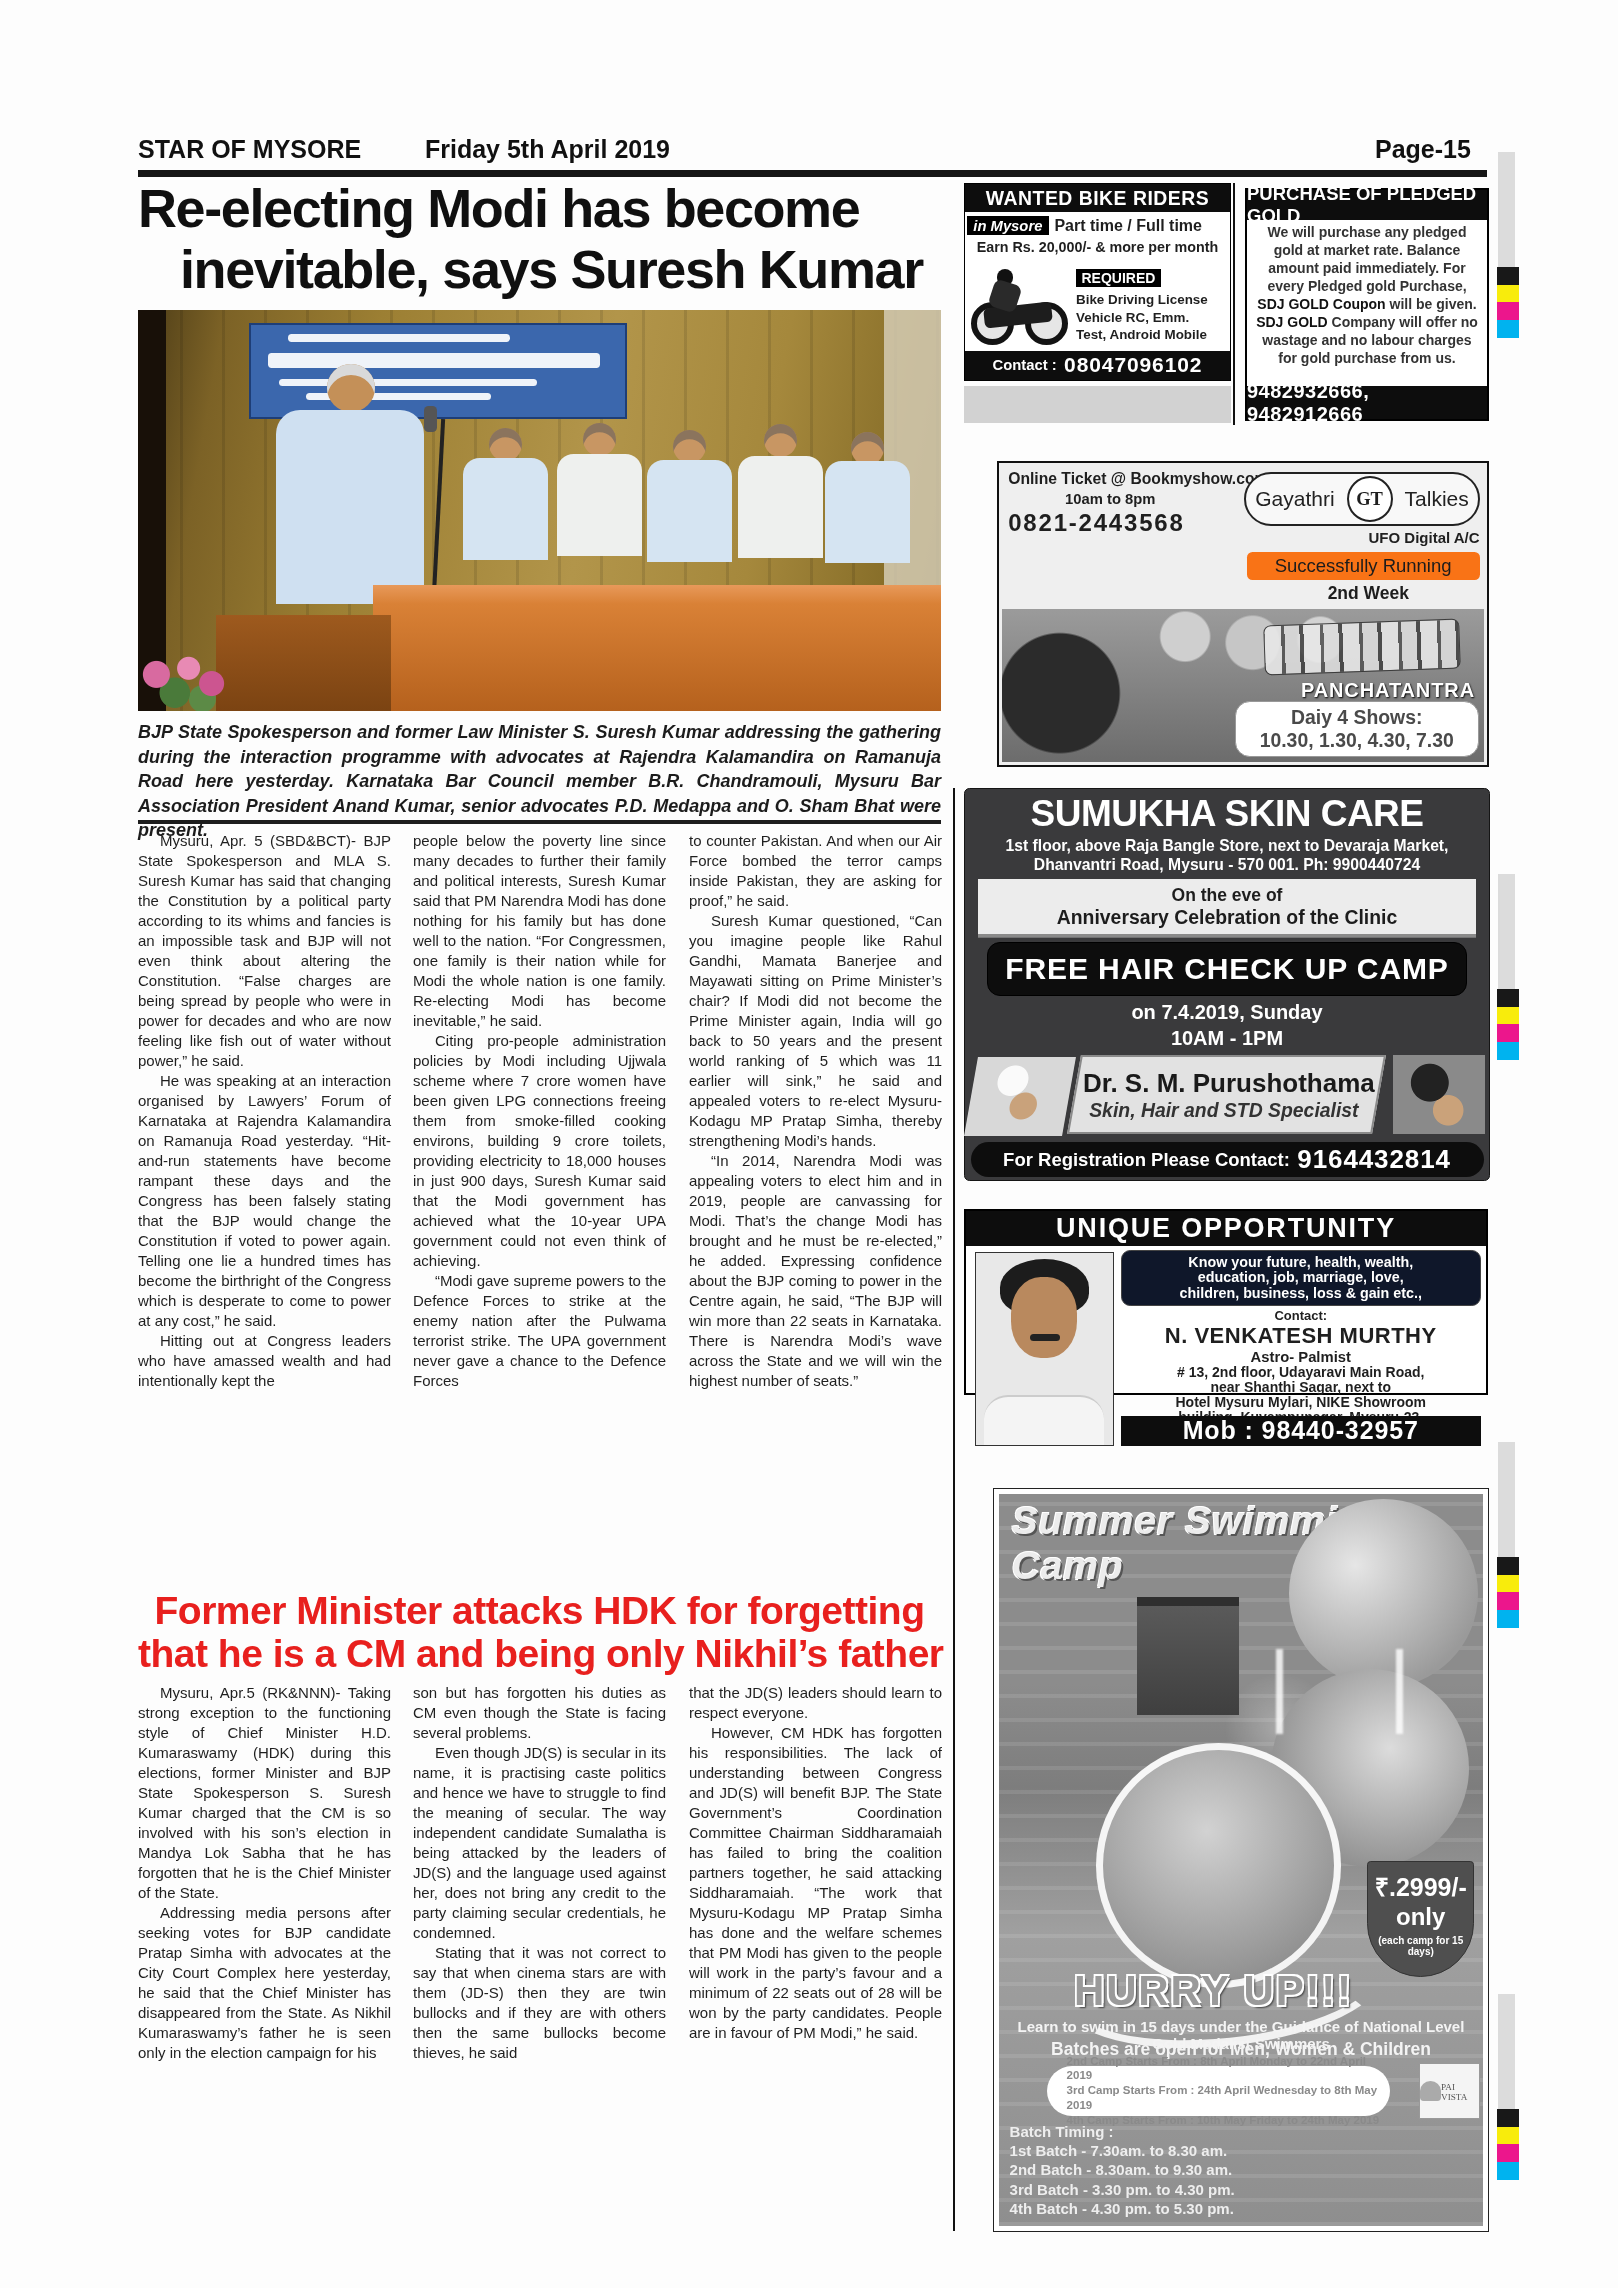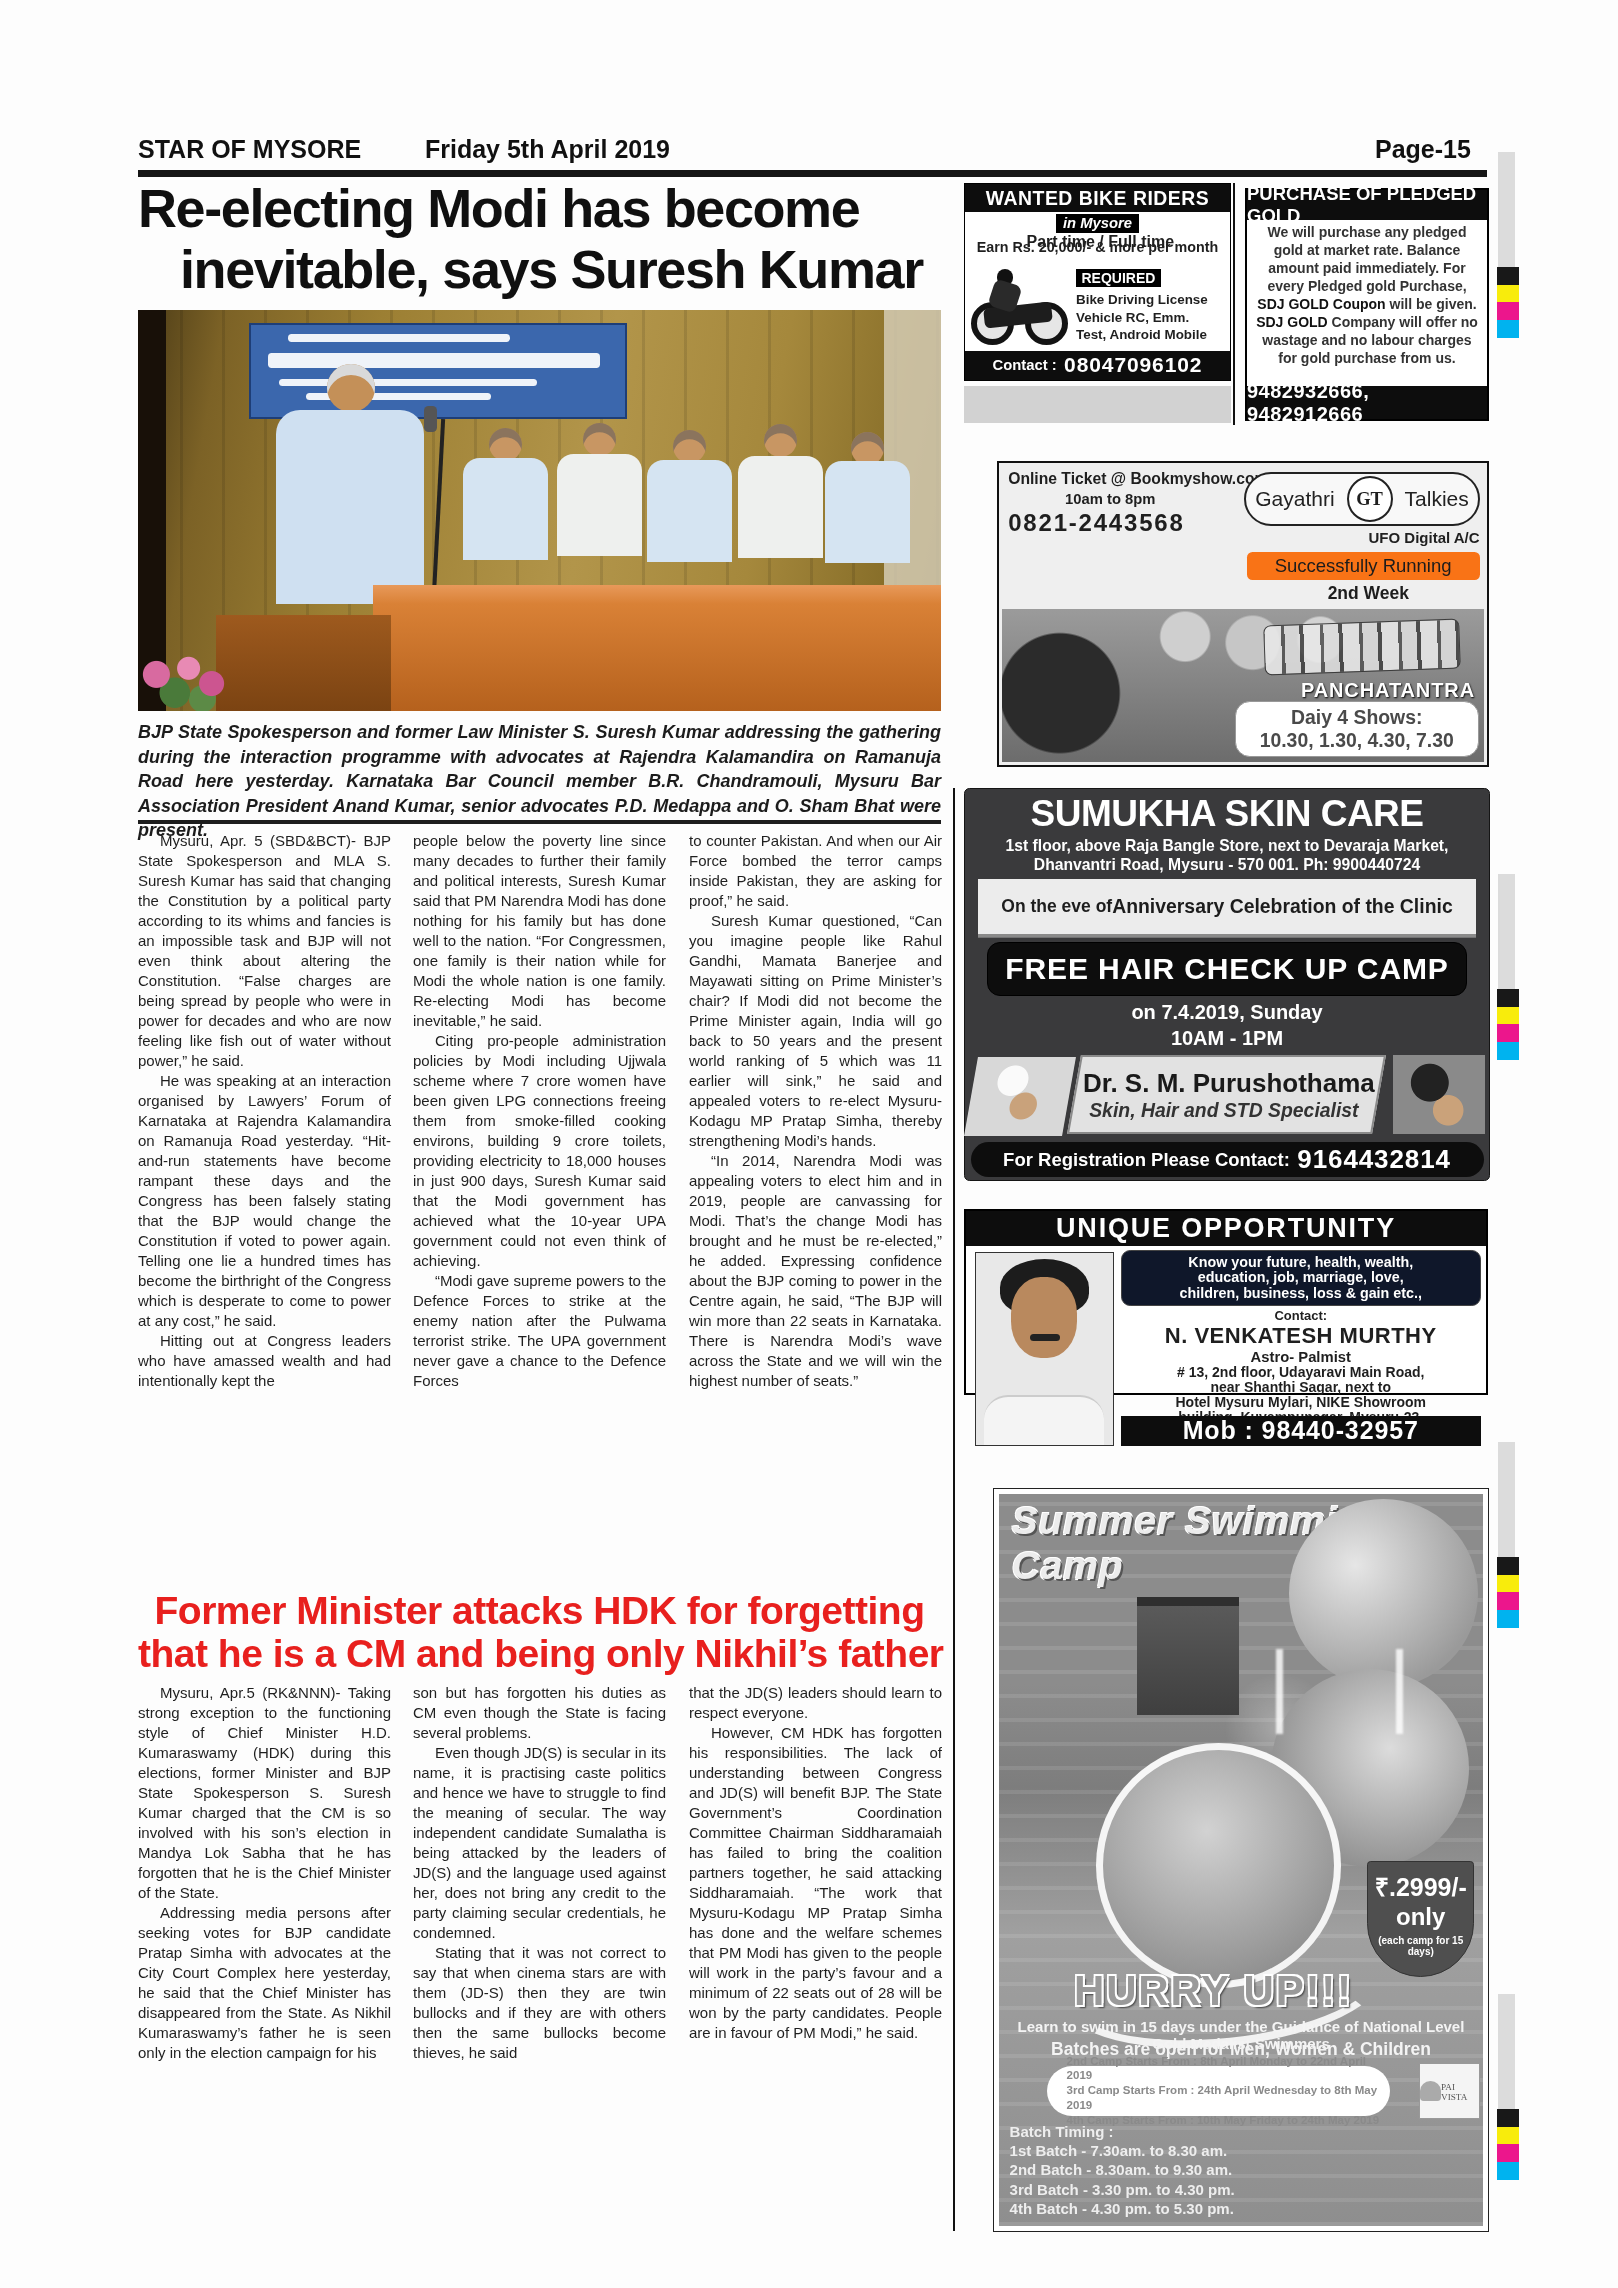--- a/index.html
+++ b/index.html
@@ -61,21 +61,21 @@
   #redhead-l1{top:1589px;}
   #redhead-l2{top:1632px;}
 
   
   .adbox{box-sizing:border-box;background:#fff;}
   .blackbar{background:#0d0d0d;color:#fff;display:flex;align-items:center;justify-content:center;}
 
   
   #ad-bike{left:964px;top:183px;width:267px;height:198px;border:1.8px solid #000;}
   #bike-title{left:0;top:0;right:0;height:28px;font-size:19.4px;font-weight:bold;letter-spacing:0.5px;}
-  #bike-row2{left:1.8px;top:29.5px;right:1.8px;height:24px;display:flex;align-items:center;flex-direction:column;}
+  #bike-row2{left:1.8px;top:29.5px;right:1.8px;height:24px;display:flex;align-items:center;}
   #bike-loc{background:#000;color:#fff;font-weight:bold;font-style:italic;font-size:14.8px;padding:1.8px 6.5px;}
   #bike-type{font-size:16px;font-weight:bold;padding-left:5.5px;}
   #bike-earn{left:0;top:55px;right:0;text-align:center;font-size:14.3px;font-weight:bold;}
   #bike-art{left:5.5px;top:85px;width:97px;height:76px;}
   .wheel{width:31px;height:31px;border:6.5px solid #131313;border-radius:50%;background:#e6e6e6;position:absolute;bottom:0;}
   #bike-frame{position:absolute;left:13px;bottom:20px;width:68px;height:20px;background:#1d1d1d;border-radius:5.5px;transform:rotate(-6deg);}
   #rider-head{position:absolute;left:26px;top:0;width:16.6px;height:16.6px;border-radius:50%;background:#111;}
   #rider-body{position:absolute;left:20px;top:13px;width:28px;height:28px;background:#2a2a2a;border-radius:7.4px;transform:rotate(18deg);}
   #bike-req-chip{left:111px;top:85px;background:#000;color:#fff;font-size:14px;font-weight:bold;padding:0.9px 5.5px;}
   #bike-reqs{left:111px;top:107px;font-size:13.4px;font-weight:bold;line-height:17.5px;}
@@ -118,21 +118,21 @@
   #gaya-shows{right:5.5px;bottom:5.5px;width:242px;height:54px;background:#fff;border:0.9px solid #999;border-radius:14.8px;
       display:flex;flex-direction:column;align-items:center;justify-content:center;color:#4a4a4a;font-weight:bold;}
   #gaya-shows .l1{font-size:19.4px;} #gaya-shows .l2{font-size:19.4px;}
 
   
   #ad-sum{left:964px;top:788px;width:524px;height:391px;background:#3a3a3c;border:1.8px solid #151515;border-radius:5.5px;}
   #sum-title{left:0;right:0;top:3.7px;text-align:center;color:#fff;font-size:37px;font-weight:bold;letter-spacing:-0.5px;}
   #sum-addr1{left:0;right:0;top:48px;text-align:center;color:#fff;font-size:15.7px;font-weight:bold;}
   #sum-addr2{left:0;right:0;top:67px;text-align:center;color:#fff;font-size:15.7px;font-weight:bold;}
   #sum-ribbon{left:13px;right:13px;top:90px;height:55px;background:#ececec;box-shadow:0 3.7px 0 #8a8a8a;
-      display:flex;align-items:center;justify-content:center;color:#1d1d1d;font-weight:bold;}
+      display:flex;flex-direction:column;align-items:center;justify-content:center;color:#1d1d1d;font-weight:bold;}
   #sum-ribbon .e1{font-size:17.5px;} #sum-ribbon .e2{font-size:19.4px;}
   #sum-camp{left:22px;right:22px;top:153px;height:52px;border-radius:13px;border:1.8px solid #000;font-size:30px;font-weight:bold;letter-spacing:0.9px;}
   #sum-date{left:0;right:0;top:212px;text-align:center;color:#fff;font-size:20px;font-weight:bold;}
   #sum-time{left:0;right:0;top:238px;text-align:center;color:#fff;font-size:20px;font-weight:bold;}
   #sum-img-l{left:5.5px;top:268px;width:98px;height:79px;transform:skewX(-10deg);
       background:radial-gradient(circle at 40% 30%,#fafafa 0 14.8px,transparent 15.7px),radial-gradient(circle at 55% 62%,#c9a27b 0 13px,transparent 14px),#d8d8d8;}
   #sum-banner{left:109px;top:266px;width:305px;height:79px;transform:skewX(-10deg);background:#e2e2e2;border:2.8px solid #8a8a8a;
       display:flex;flex-direction:column;align-items:center;justify-content:center;box-sizing:border-box;}
   #sum-banner .dr{font-size:26px;font-weight:bold;color:#1a1a1a;transform:skewX(10deg);}
   #sum-banner .sp{font-size:19.4px;font-weight:bold;font-style:italic;color:#333;transform:skewX(10deg);}

